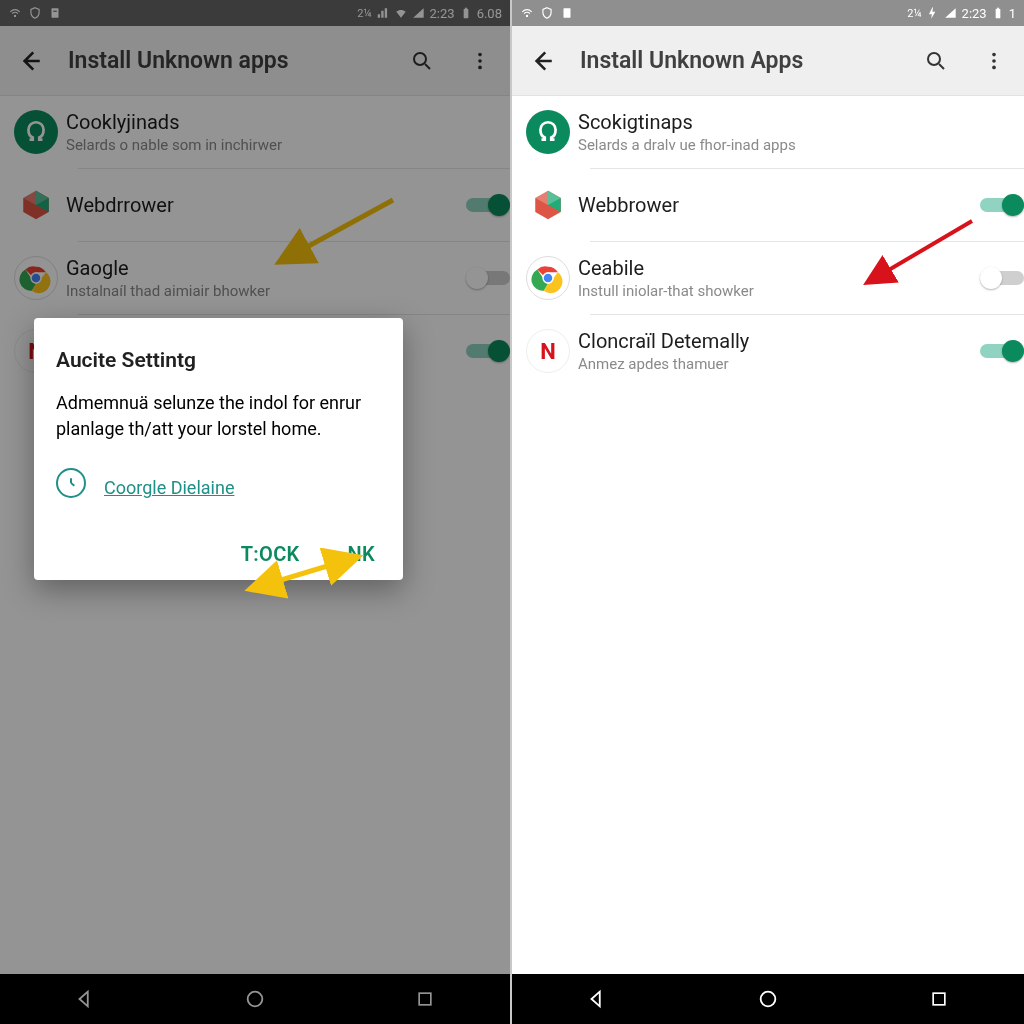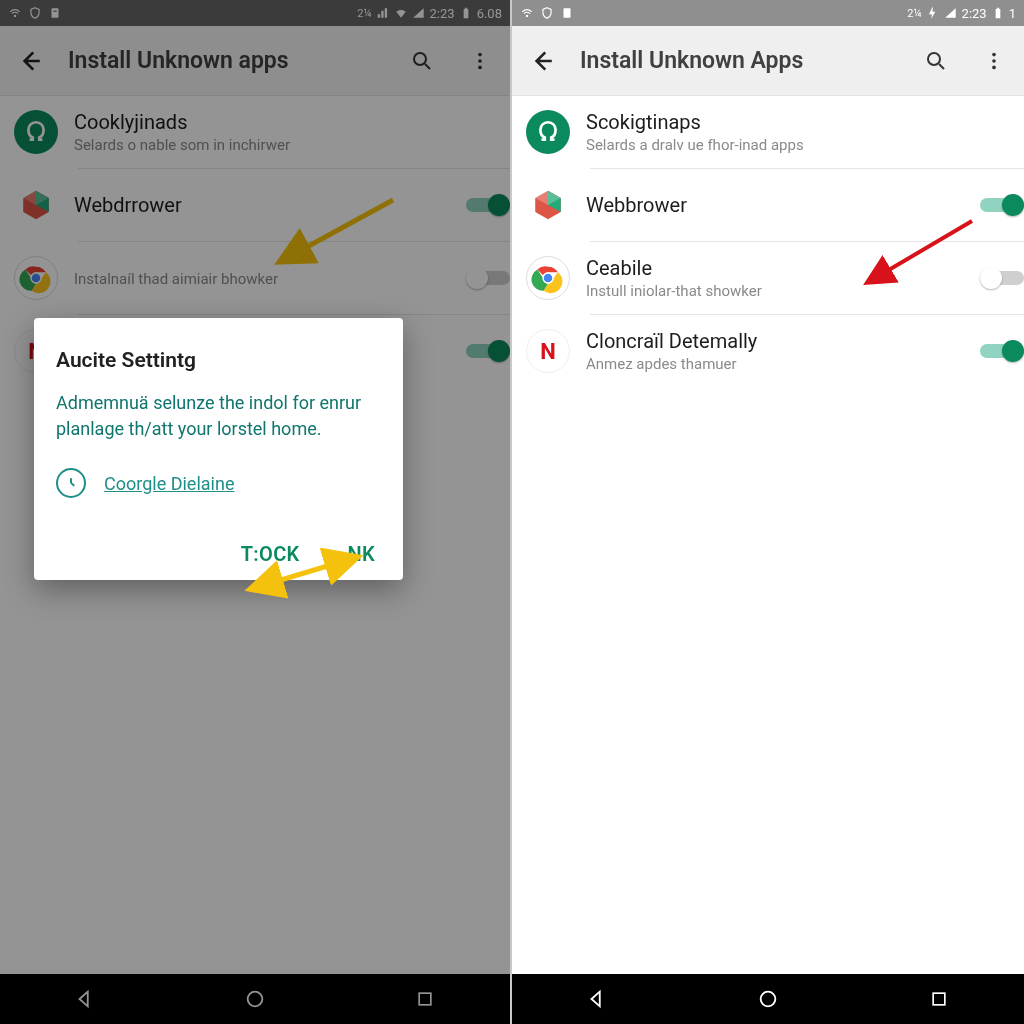--- a/index.html
+++ b/index.html
@@ -13,21 +13,21 @@
   .sb-left { display: flex; gap: 6px; align-items: center; }
   .sb-right { margin-left: auto; display: flex; gap: 4px; align-items: center; }
   .sb-ico { width: 14px; height: 14px; display: inline-flex; }
   
   .appbar { height: 70px; background: #f5f5f5; display: flex; align-items: center; padding: 0 10px; gap: 18px; border-bottom: 1px solid #e3e3e3; }
   .phone.right .appbar { background: #efefef; }
   .appbar .title { font-size: 23px; font-weight: 600; color: #404040; flex: 1; letter-spacing: 0; }
   .iconbtn { width: 40px; height: 40px; display: flex; align-items: center; justify-content: center; color: #3a3a3a; }
   
   .content { flex: 1; background: #fff; overflow: hidden; position: relative; }
-  .row { display: flex; align-items: center; padding: 14px 0 14px 14px; gap: 16px; }
+  .row { display: flex; align-items: center; padding: 14px 0 14px 14px; gap: 8px; }
   .row .appicon { width: 44px; height: 44px; border-radius: 50%; display: flex; align-items: center; justify-content: center; flex: none; font-size: 22px; font-weight: 700; }
   .row .texts { flex: 1; min-width: 0; }
   .row .texts .t1 { font-size: 20px; color: #1d1d1d; }
   .row .texts .t2 { font-size: 15px; color: #8a8a8a; margin-top: 2px; }
   .divider { height: 1px; background: #e5e5e5; margin-left: 78px; }
   
   .toggle { width: 44px; height: 24px; position: relative; flex: none; }
   .toggle .track { position: absolute; left: 0; right: 0; top: 5px; height: 14px; border-radius: 7px; background: #cfcfcf; }
   .toggle .knob { position: absolute; width: 22px; height: 22px; border-radius: 50%; background: #fff; top: 1px; left: 0; box-shadow: 0 1px 2px rgba(0,0,0,.3); }
   .toggle.on .track { background: #8fd3c0; }
@@ -35,22 +35,22 @@
   
   .ic-omega { background: #0b8a5d; color: #fff; }
   .ic-box { background: transparent; }
   .ic-chrome { background: #fff; border: 1px solid #ddd; }
   .ic-letter { background: #fff; border: 1px solid #eee; color: #d8121b; }
   
   .dim { position: absolute; inset: 0; background: rgba(0,0,0,.42); pointer-events: none; }
   
   .dialog { position: absolute; left: 34px; top: 318px; width: 369px; background: #fff; border-radius: 4px; box-shadow: 0 10px 30px rgba(0,0,0,.35); padding: 30px 22px 14px 22px; }
   .dialog h3 { font-size: 21px; font-weight: 600; color: #212121; margin-bottom: 18px; }
-  .dialog p { font-size: 18px; color: #0f766e; line-height: 1.45; }
-  .dialog .linkrow { display: flex; align-items: center; gap: 18px; margin-top: 26px; }
+  .dialog p { font-size: 18px; color: #000000; line-height: 1.45; }
+  .dialog .linkrow { display: flex; align-items: flex-end; gap: 18px; margin-top: 26px; }
   .dialog .linkrow .licon { width: 30px; height: 30px; border-radius: 50%; border: 2px solid #1f8f88; display: flex; align-items: center; justify-content: center; color: #1f8f88; font-weight: 700; }
   .dialog .linkrow a { color: #1f8f88; font-size: 18px; text-decoration: underline; }
   .dialog .actions { display: flex; justify-content: flex-end; gap: 48px; margin-top: 44px; padding-right: 6px; }
   .dialog .actions span { color: #0b8a5d; font-weight: 600; font-size: 20px; letter-spacing: .3px; }
   
   .navbar { height: 50px; background: #000; display: flex; align-items: center; justify-content: space-around; }
   .navbar .nbtn { width: 60px; height: 36px; display: flex; align-items: center; justify-content: center; color: #fff; }
   
   .arrow { position: absolute; pointer-events: none; }
 </style>
@@ -169,20 +169,21 @@
           <svg width="34" height="34" viewBox="0 0 48 48">
               <circle cx="24" cy="24" r="22" fill="#fff"></circle>
               <path fill="#EA4335" d="M24 8a16 16 0 0 1 14 8H24a8 8 0 0 0-7 4L9 12A16 16 0 0 1 24 8z"></path>
               <path fill="#34A853" d="M9 12l8 12a8 8 0 0 0 7 8l-6 10A16 16 0 0 1 9 12z"></path>
               <path fill="#FBBC05" d="M38 16a16 16 0 0 1-20 26l6-10a8 8 0 0 0 8-8l6-8z" opacity=".9"></path>
               <circle cx="24" cy="24" r="7" fill="#4285F4"></circle>
               <circle cx="24" cy="24" r="7" fill="none" stroke="#fff" stroke-width="2"></circle>
             </svg>
         </div>
         <div class="texts">
+          <div class="t1">Gaogle</div>
           <div class="t2">Instalnaíl thad aimiair bhowker</div>
         </div>
         <div class="toggle">
             <div class="track"></div>
             <div class="knob"></div>
           </div>
       </div>
       <div class="divider"></div>
 
       <div class="row">

